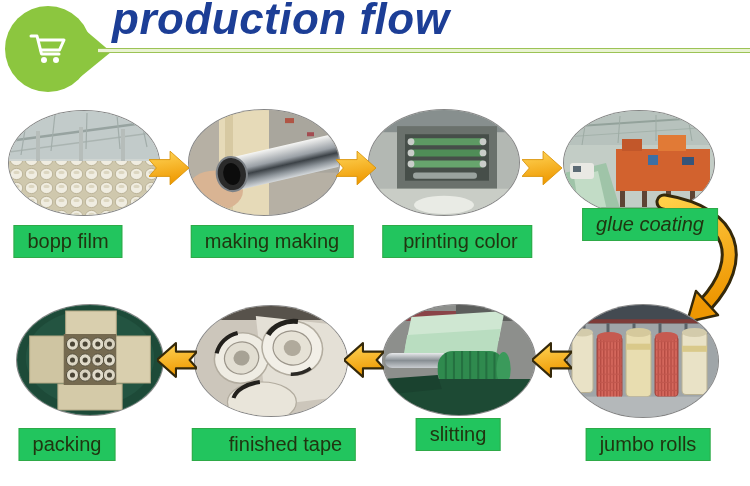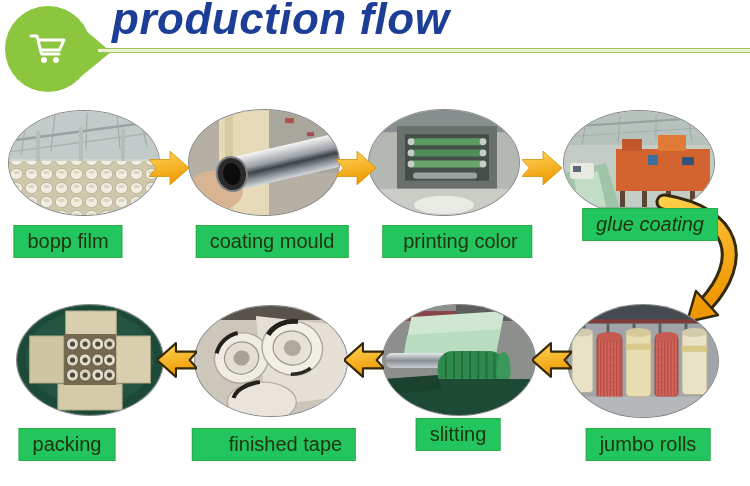--- a/index.html
+++ b/index.html
@@ -177,21 +177,21 @@
     <stop offset="0" stop-color="#ffcf48"></stop>
         <stop offset="1" stop-color="#ee9702"></stop>
   </linearGradient>
     </defs>
   <path d="M16 20 C88 32, 98 78, 58 122" stroke="#35290a" stroke-width="17" fill="none" stroke-linecap="round"></path>
   <path d="M16 20 C88 32, 98 78, 58 122" stroke="url(#gCurve)" stroke-width="11" fill="none" stroke-linecap="round"></path>
   <polygon points="39,140 48,109 70,133" fill="url(#gCurve)" stroke="#35290a" stroke-width="2.5" stroke-linejoin="round"></polygon>
 </svg>
 
 <div class="label" style="left:68px;top:225px;">bopp film</div>
-<div class="label" style="left:272px;top:225px;">coating mould</div>
+<div class="label" style="left:272px;top:225px;">making making</div>
 <div class="label" style="left:457px;top:225px;padding-left:20px;">printing color</div>
 <div class="label" style="left:650px;top:208px;font-style:italic;">glue coating</div>
 
 <div class="ellipse" style="left:16px;top:304px;width:146px;height:110px;">
   <svg viewBox="0 0 150 110" preserveAspectRatio="none">
     <rect width="150" height="110" fill="#235441"></rect>
     <ellipse cx="75" cy="55" rx="74" ry="54" fill="#1d4a38"></ellipse>
     <ellipse cx="75" cy="53" rx="66" ry="48" fill="#235441"></ellipse>
     <rect x="50" y="6" width="52" height="25" fill="#d9cfae" stroke="#b3a784" stroke-width="1"></rect>
     <rect x="42" y="79" width="66" height="26" fill="#d4caa8" stroke="#b3a784" stroke-width="1"></rect>

